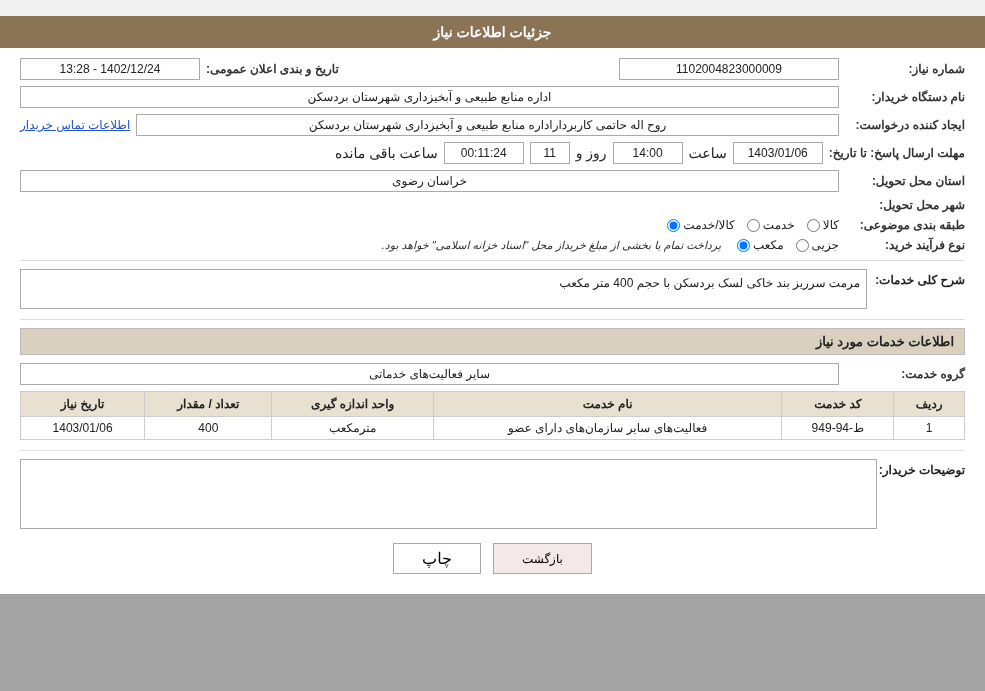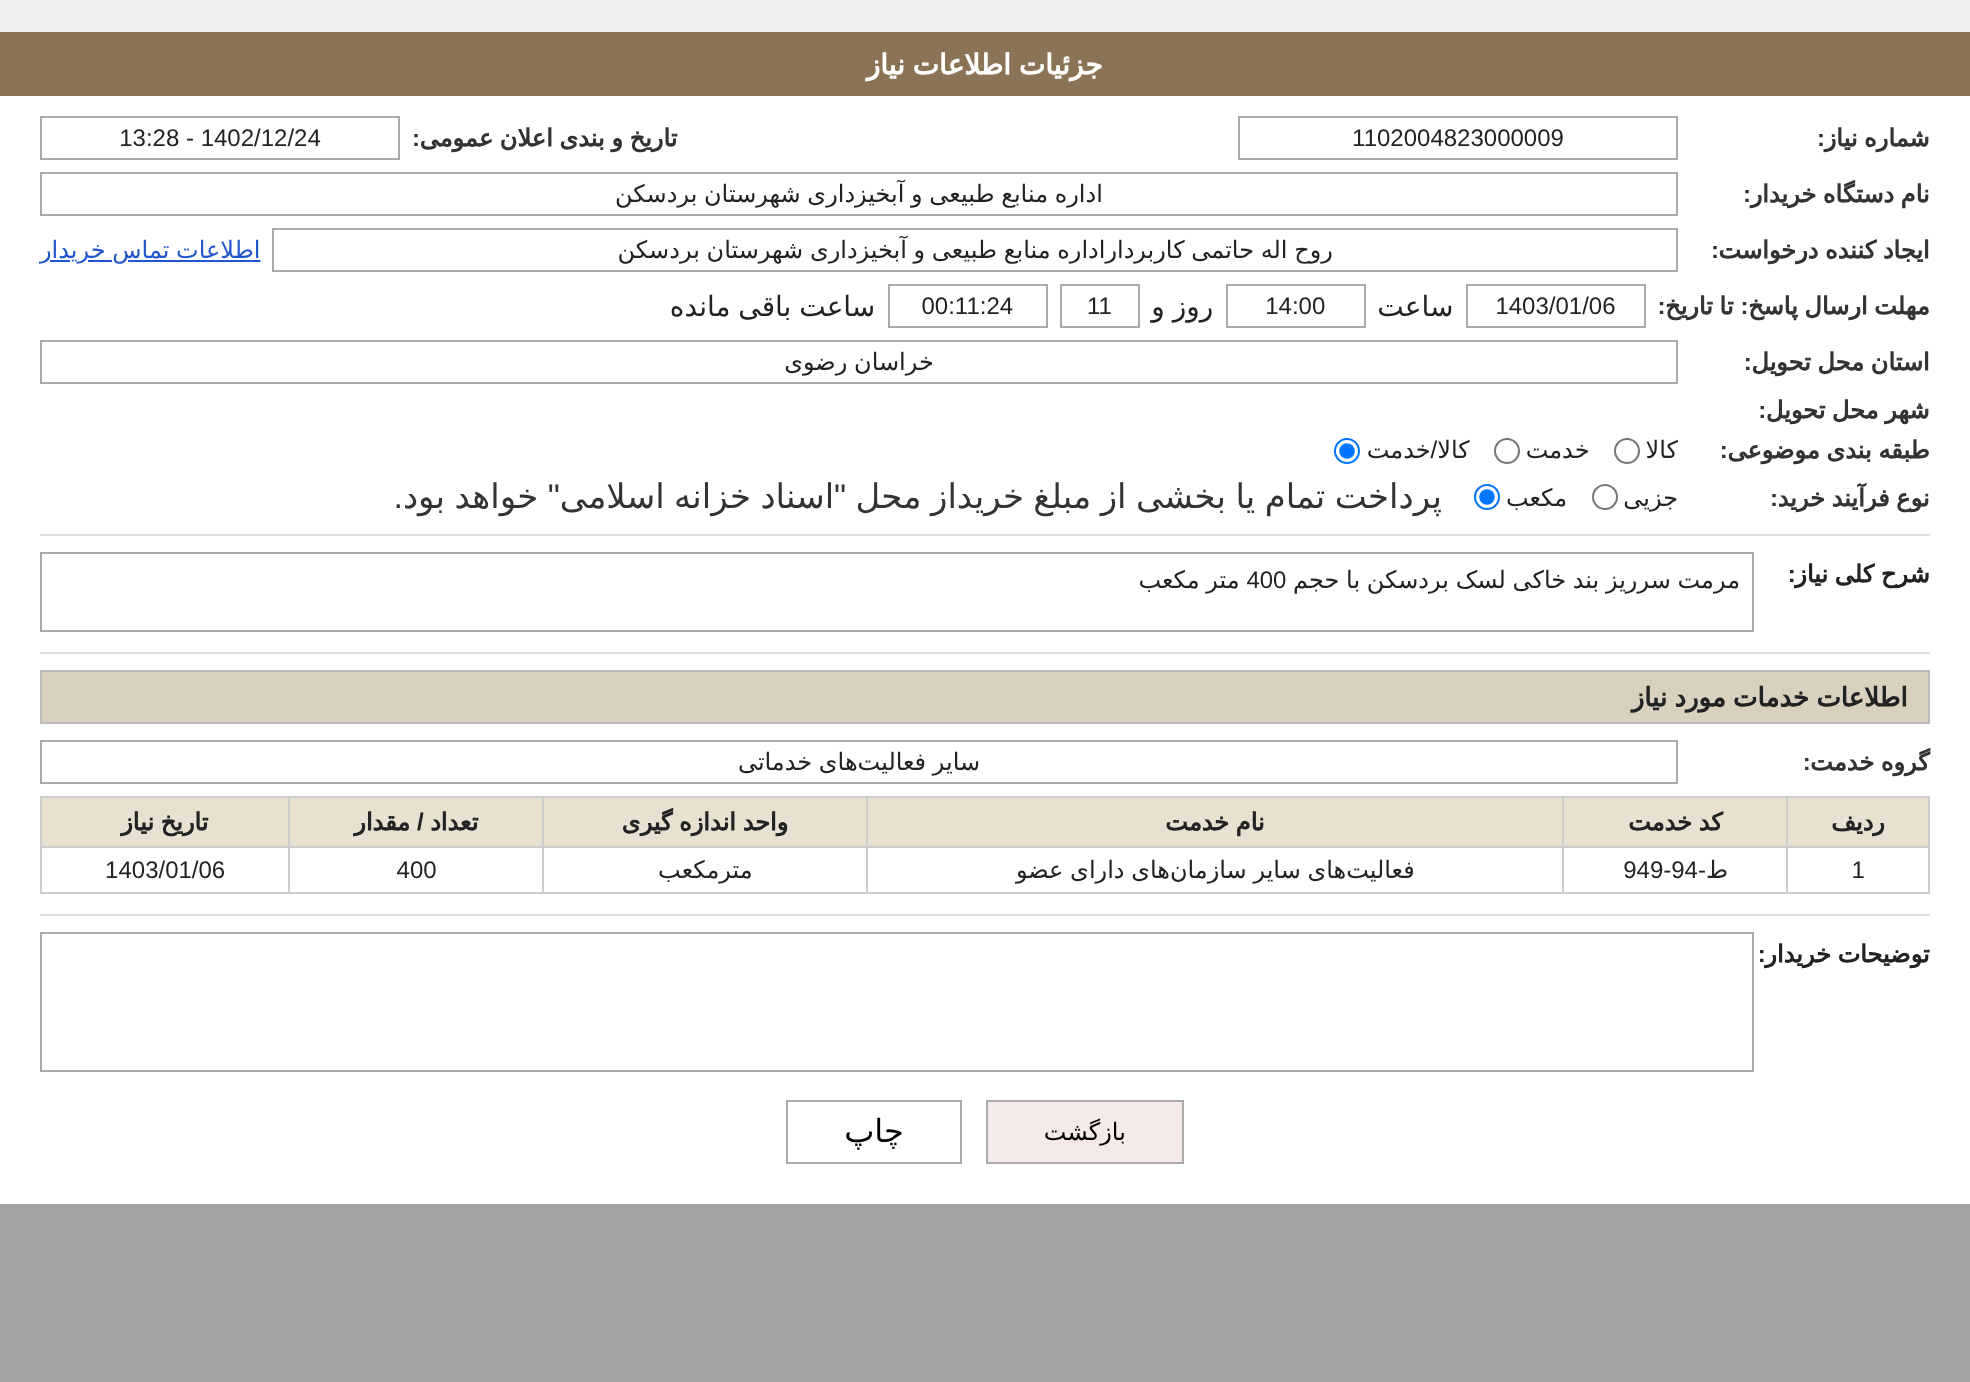--- a/index.html
+++ b/index.html
@@ -238,27 +238,27 @@
       <div class="radio-group">
         <div class="radio-item">
           <span>جزیی</span>
           <input type="radio" name="process" style="">
         </div>
         <div class="radio-item">
           <span>مکعب</span>
           <input type="radio" name="process" checked="" style="">
         </div>
       </div>
-      <span style="margin-right:10px; color:#333; font-size:17px;">پرداخت تمام یا بخشی از مبلغ خریداز محل "اسناد خزانه اسلامی" خواهد بود.</span>
+      <span style="margin-right:10px; color:#333; font-size:11px;font-style:italic;">پرداخت تمام یا بخشی از مبلغ خریداز محل "اسناد خزانه اسلامی" خواهد بود.</span>
     </div>
 
     <hr class="divider-line">
 
     <div class="desc-section">
-      <span class="desc-label">شرح کلی نیاز:</span>
+      <span class="desc-label">شرح کلی خدمات:</span>
       <div style="flex:1; border:1px solid #aaa; padding:6px; min-height:40px; background:#fff; text-align:right;">مرمت سرریز بند خاکی لسک بردسکن با حجم 400 متر مکعب</div>
     </div>
 
     <hr class="divider-line">
 
     <div class="section-header">اطلاعات خدمات مورد نیاز</div>
 
     <div class="info-row">
       <span class="label-cell">گروه خدمت:</span>
       <div class="value-box-wide">سایر فعالیت‌های خدماتی</div>

